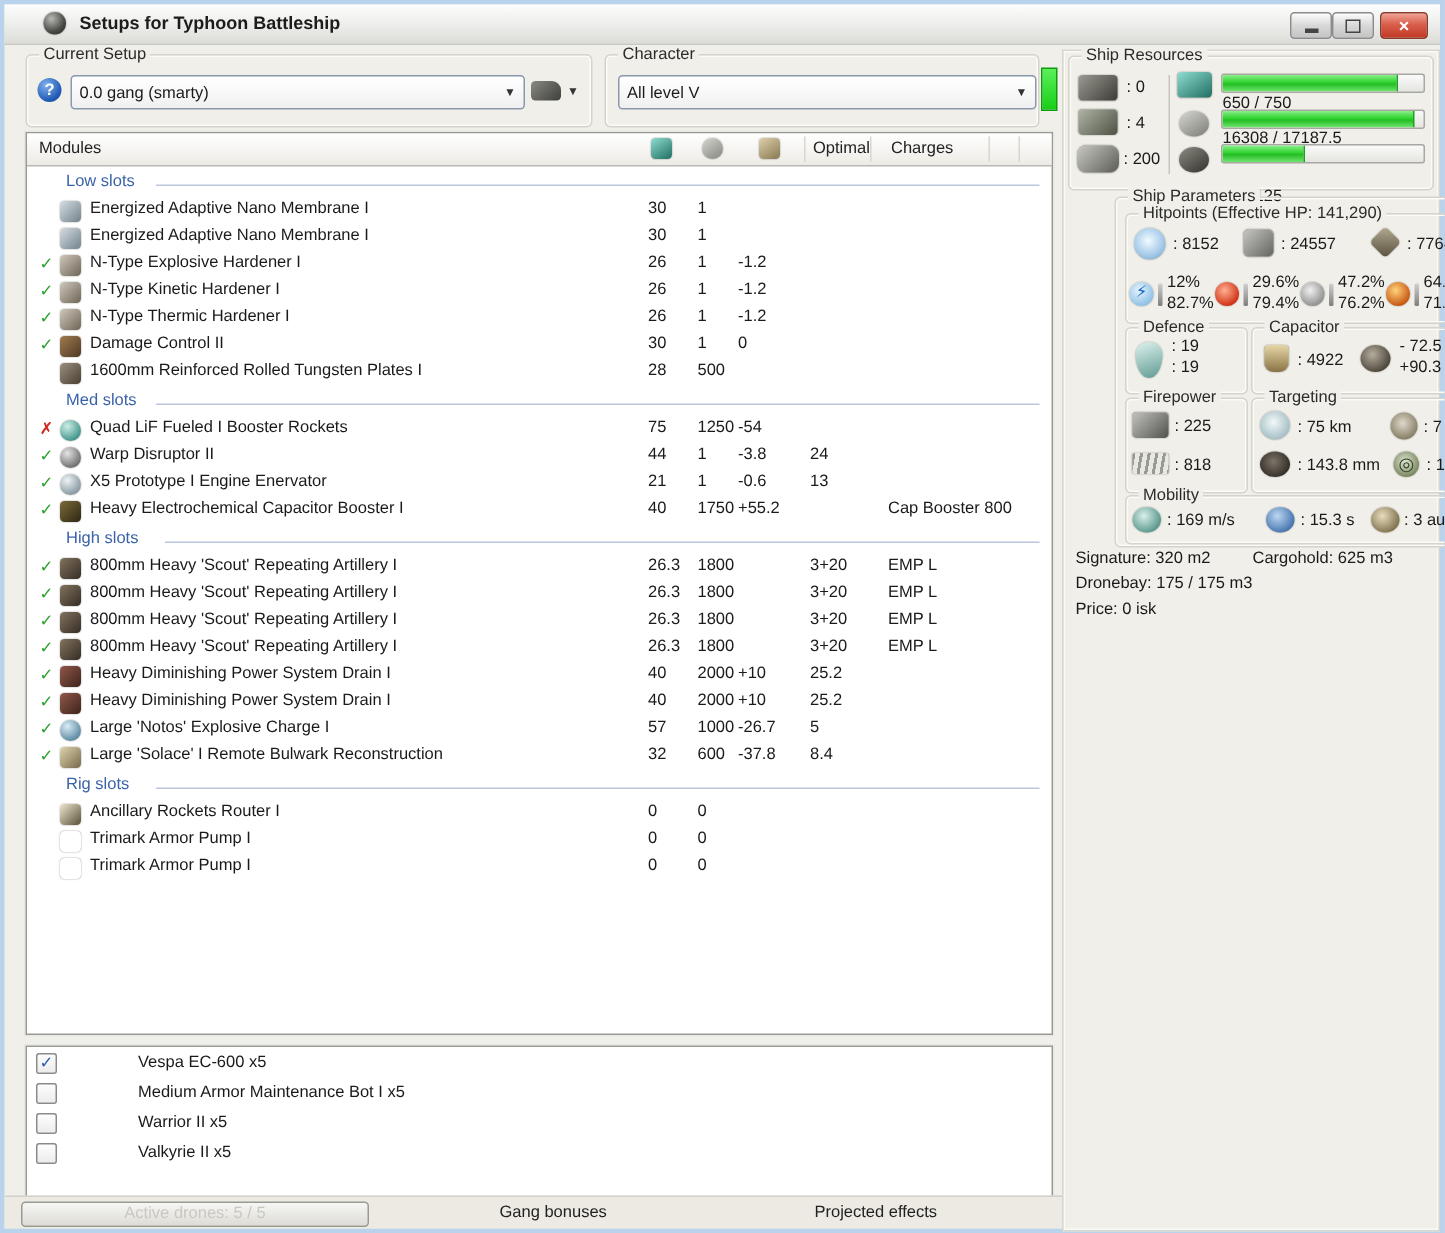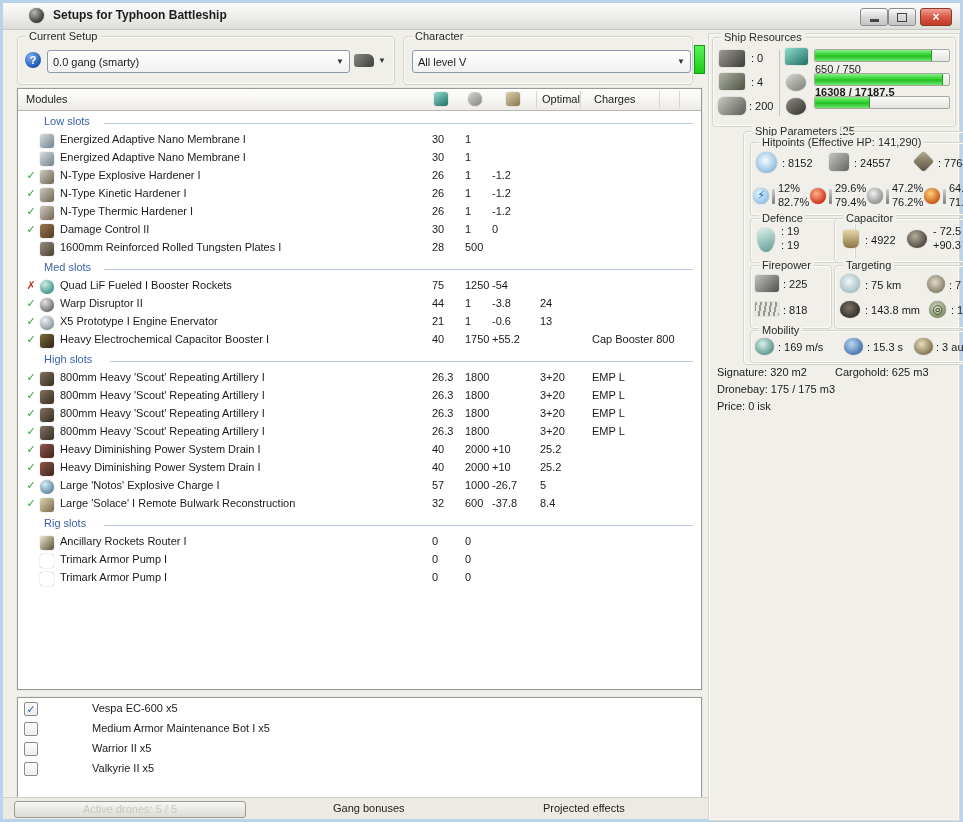--- a/index.html
+++ b/index.html
@@ -507,21 +507,21 @@
       <span class="vsep" style="left:66px;top:12px;height:66px;"></span>
       <span class="sicon si-cpu" style="left:72px;top:10px;width:23px;height:17px;"></span>
       <div class="pbar" style="left:101px;top:11px;width:134px;">
           <div class="fill" style="width: 86.7%;"></div>
         </div>
       <span class="stat" style="left:102px;top:25px;">650 / 750</span>
       <span class="sicon si-pg" style="left:73px;top:36px;width:20px;height:17px;"></span>
       <div class="pbar" style="left:101px;top:35px;width:134px;">
           <div class="fill" style="width: 94.9%;"></div>
         </div>
-      <span class="stat" style="left:102px;top:48px;font-weight:bold;">16308 / 17187.5</span>
+      <span class="stat" style="left:102px;top:48px;">16308 / 17187.5</span>
       <span class="sicon si-drone" style="left:73px;top:60px;width:20px;height:17px;"></span>
       <div class="pbar" style="left:101px;top:58px;width:134px;">
           <div class="fill" style="width: 40%;"></div>
         </div>
       <span class="stat" style="left:102px;top:71px;margin-top:16px;">50 / 125</span>
     </div>
 
     <div class="groupbox" style="left:3px;top:97px;width:242px;height:232px;margin-left:31px;">
       <span class="gb-label">Ship Parameters</span>
 
@@ -557,21 +557,21 @@
 
   <span class="resist-group" style="position: absolute; top: 0px; height: 30px; left: 171px; width: 56px;">
     <span class="sicon si-explosive" style="left:0;top:7px;width:16px;height:16px;position:absolute;"></span>
     <span class="resist-sep" style="left:19px;top:8px;"></span>
     <span class="stat r2 rv1" style="left:25px;top:1px;">64.8%</span>
     <span class="stat r2 rv2" style="left:25px;top:15px;">71.4%</span>
   </span>
 </div>
       </div>
 
-      <div class="groupbox" style="left:6px;top:86px;width:80px;height:43px;padding-left:24px;">
+      <div class="groupbox" style="left:6px;top:86px;width:80px;height:43px;">
         <span class="gb-label">Defence</span>
         <span class="sicon si-defence" style="left:6px;top:9px;width:18px;height:24px;"></span>
         <span class="stat r2" style="left:30px;top:6px;">: 19</span>
         <span class="stat r2" style="left:30px;top:20px;">: 19</span>
       </div>
 
       <div class="groupbox" style="left:90px;top:86px;width:146px;height:43px;">
         <span class="gb-label">Capacitor</span>
         <span class="sicon si-capbattery" style="left:8px;top:11px;width:16px;height:18px;"></span>
         <span class="stat" style="left:30px;top:15px;">: 4922</span>

